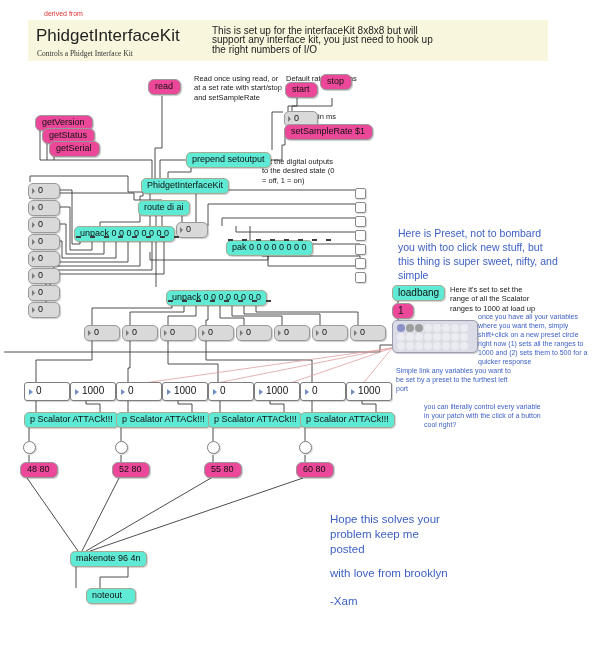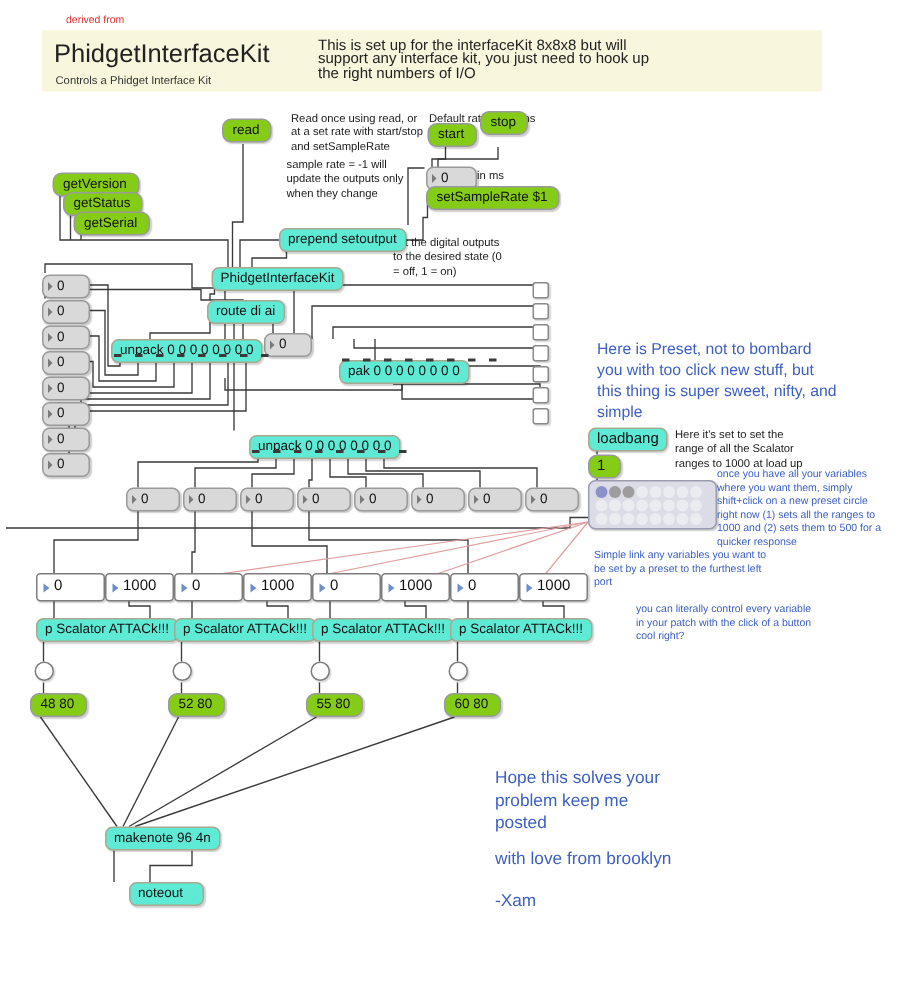--- a/index.html
+++ b/index.html
@@ -20,21 +20,21 @@
     background:#5eead4;
     border:1px solid #a9a992;
     border-radius:5px;
     font-size:9px;
     color:#111;
     padding:1px 5px 2px 5px;
     line-height:11px;
     box-shadow:1px 1px 1px rgba(0,0,0,.18);
   }
   .msg {
-    background:#84cc16;
+    background:#ec4899;
     border:1px solid #9a9a9a;
     border-radius:6px;
     font-size:9px;
     color:#111;
     padding:1px 7px 2px 6px;
     line-height:11px;
     box-shadow:1px 1px 1px rgba(0,0,0,.2);
   }
   .num {
     background:#d9d9d9;
@@ -107,21 +107,21 @@
   .cmt-blue-lg{ position:absolute; font-size:10.5px; line-height:14px; color:#3c5fc4; white-space:pre-line; }
   .cmt-blue-sm{ position:absolute; font-size:7px; line-height:9px; color:#3c5fc4; white-space:pre-line; }
   .cmt-blue-md{ position:absolute; font-size:11.5px; line-height:15px; color:#3c5fc4; white-space:pre-line; }
 
   
   #banner{
     position:absolute; left:28px; top:20px; width:520px; height:41px;
     background:#f8f6dd; border:0;
   }
   #banner-title{ position:absolute; left:36px; top:26px; font-size:17px; color:#222; }
-  #banner-sub{ position:absolute; left:37px; top:49px; font-size:7.5px; color:#333; }
+  #banner-sub{ position:absolute; left:37px; top:49px; font-size:7.5px; color:#333;font-family:Liberation Serif, serif; }
   #banner-desc{ position:absolute; left:212px; top:26px; font-size:10px; line-height:9.4px; color:#222; white-space:pre-line; }
 
   
   #preset{
     position:absolute; left:392px; top:320px;
     width:86px; height:33px;
     background:#dcdce6; border:1px solid #9b9bb0; border-radius:5px;
     box-shadow:1px 1px 1px rgba(0,0,0,.2);
     box-sizing:border-box;
     padding:3px 0 0 4px;
@@ -245,23 +245,20 @@
   <div id="banner-title">PhidgetInterfaceKit</div>
   <div id="banner-sub">Controls a Phidget Interface Kit</div>
   <div id="banner-desc">This is set up for the interfaceKit 8x8x8 but will
 support any interface kit, you just need to hook up
 the right numbers of I/O</div>
 
   <div class="cmt" style="left:194px; top:74px; width:120px;">Read once using read, or
 at a set rate with start/stop
 and setSampleRate</div>
   <div class="cmt" style="left:286px; top:74px; width:110px;">Default rate is 100ms</div>
-  <div class="cmt" style="left:191px; top:105px; width:120px;">sample rate = -1 will
-update the outputs only
-when they change</div>
   <div class="cmt" style="left:318px; top:112px;">in ms</div>
   <div class="cmt" style="left:262px; top:157px; width:110px;">set the digital outputs
 to the desired state (0
 = off, 1 = on)</div>
 
   <div class="pd msg" style="left:148px; top:79px;">read</div>
   <div class="pd msg" style="left:285px; top:82px;">start</div>
   <div class="pd msg" style="left:320px; top:74px;">stop</div>
 
   <div class="num" style="left:284px; top:111px; width:34px;">0</div>

